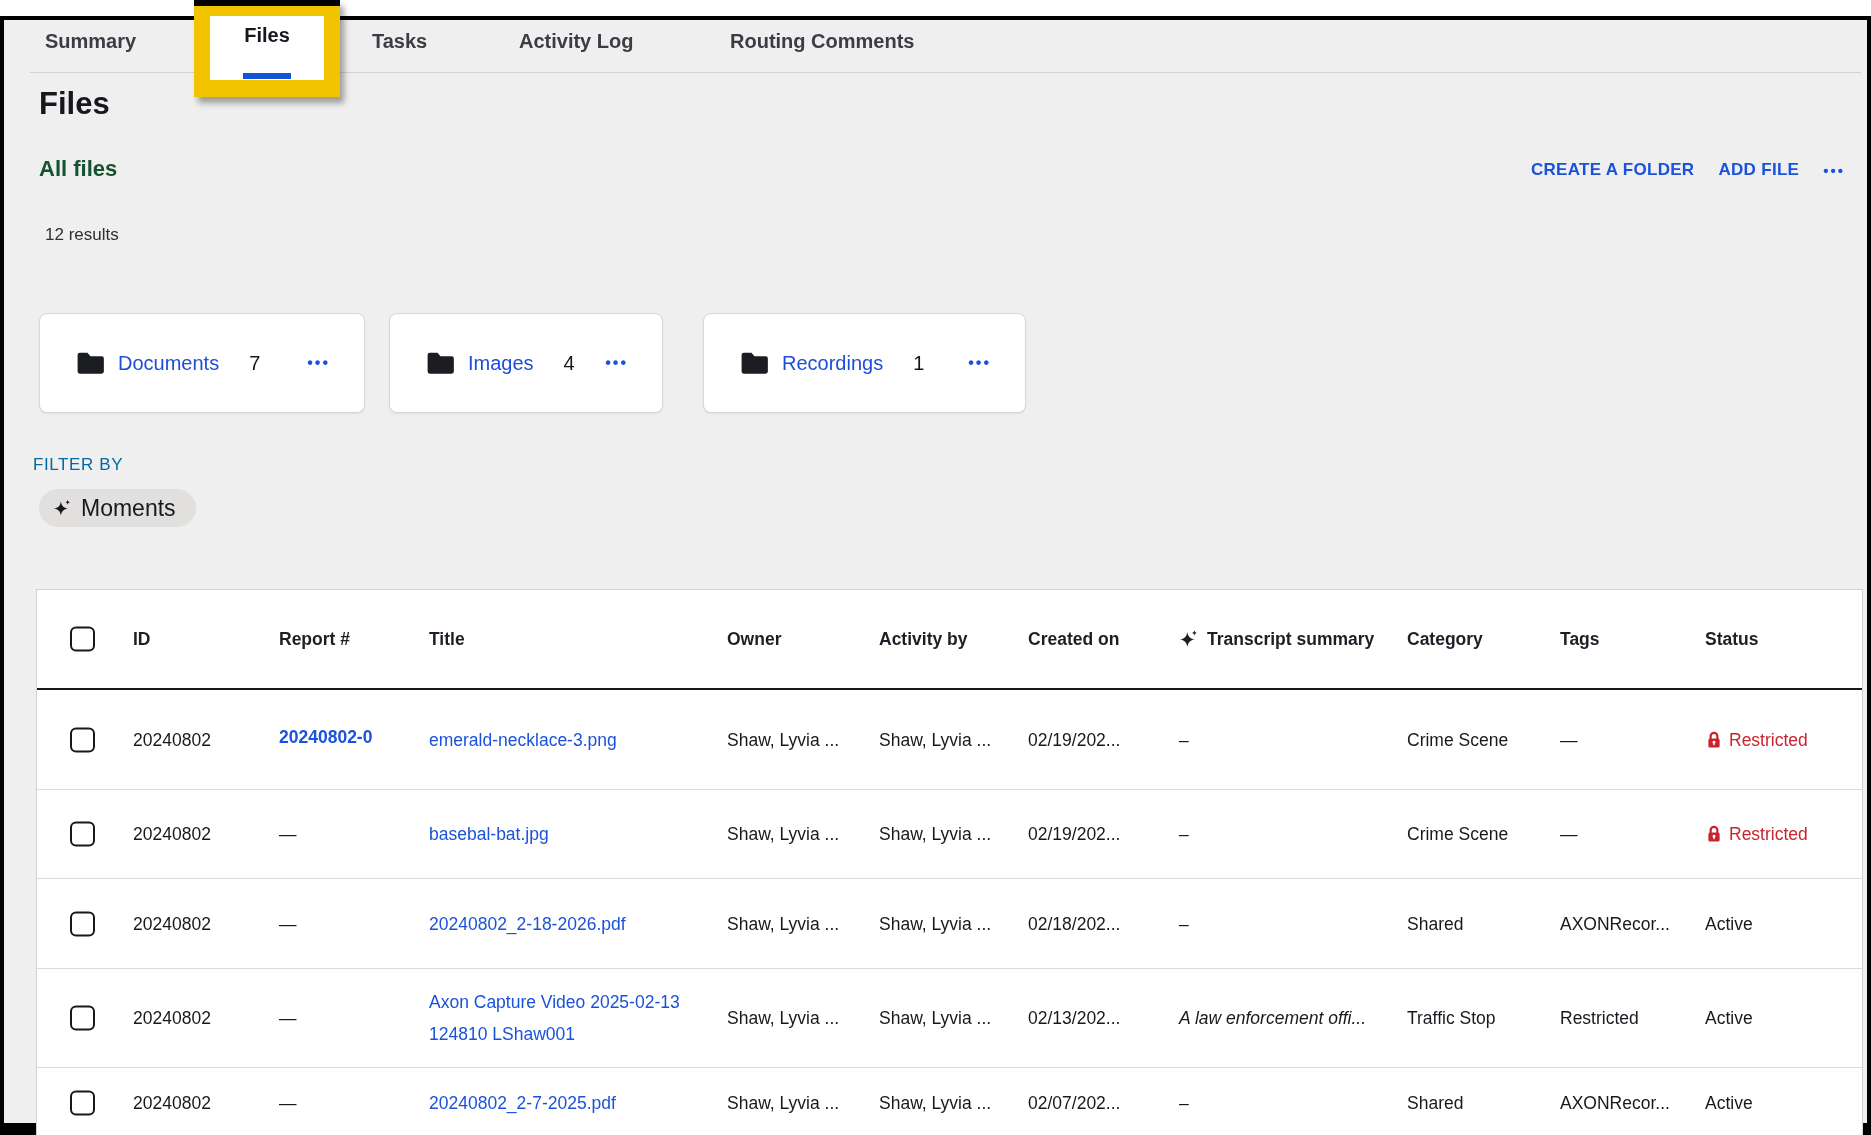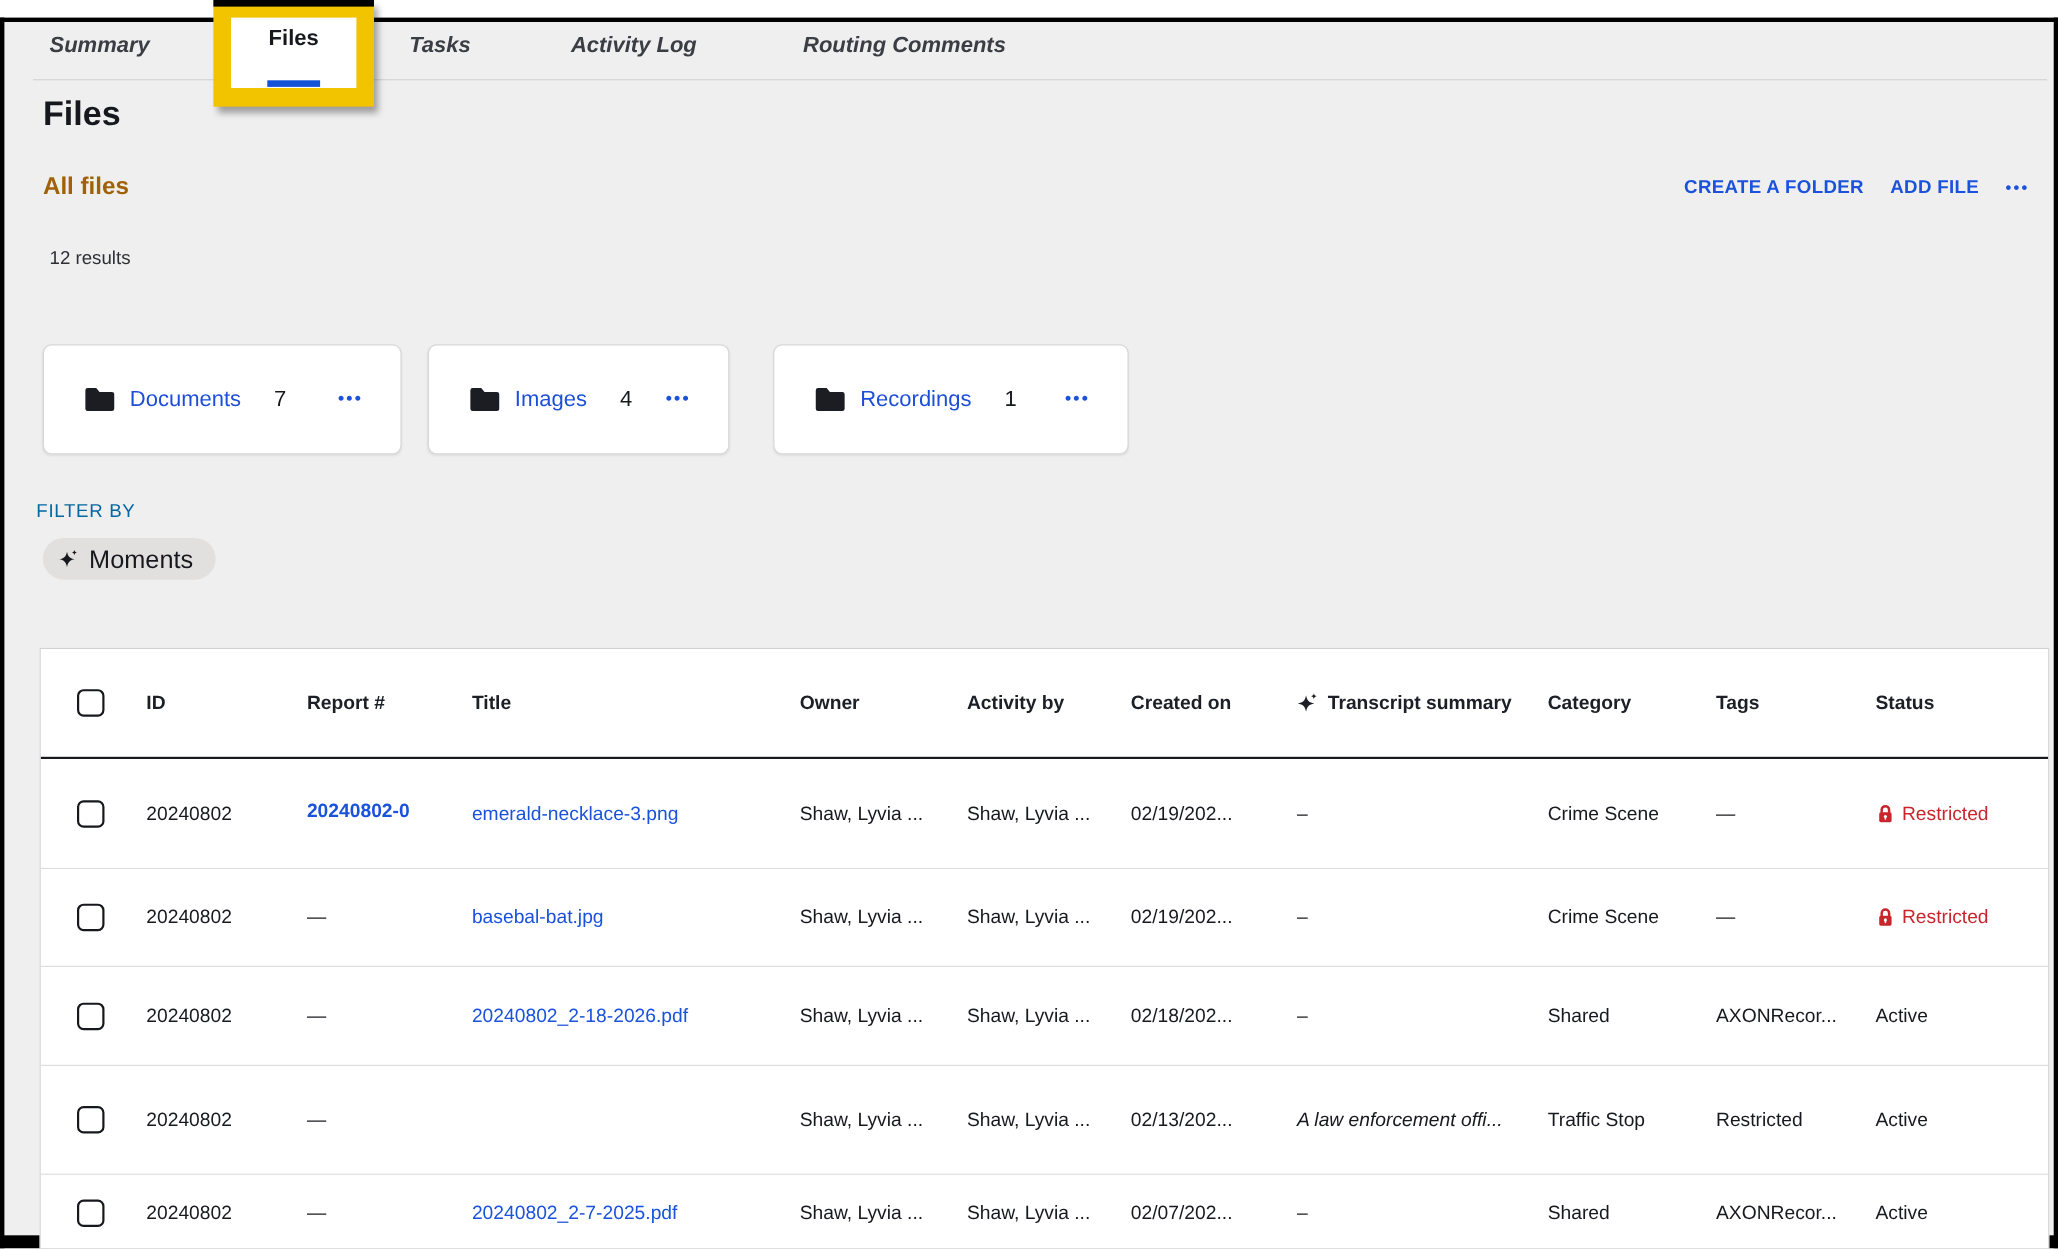--- a/index.html
+++ b/index.html
@@ -9,35 +9,35 @@
     font-family:"Liberation Sans", sans-serif; background:#ffffff; color:#17191e;
   }
   
   .window-bg { position:absolute; left:4px; top:20px; right:4px; bottom:12px; background:#efefef; z-index:1; }
   .frame-top    { position:absolute; left:0; top:16px; width:100%; height:4px; background:#000; z-index:3; }
   .frame-left   { position:absolute; left:0; top:16px; width:4px; bottom:0; background:#000; z-index:3; }
   .frame-right  { position:absolute; right:0; top:16px; width:4px; bottom:0; background:#000; z-index:3; }
   .frame-bottom { position:absolute; left:0; bottom:0; width:100%; height:12px; background:#000; z-index:3; }
 
   
-  .tab { position:absolute; top:30px; font-size:20px; font-weight:700; color:#3a3d43; z-index:4; cursor:pointer;font-style:italic; }
+  .tab { position:absolute; top:30px; font-size:20px; font-weight:700; color:#3a3d43; z-index:4; cursor:pointer; }
   .tab-divider { position:absolute; left:30px; right:10px; top:72px; height:1px; background:#d2d2d2; z-index:4; }
 
   
   .annotation { position:absolute; left:194px; top:0; width:146px; height:97px; background:#f2c400;
                 box-shadow:4px 6px 6px rgba(0,0,0,0.35); z-index:20; }
   .annotation .black-strip { position:absolute; left:0; top:0; width:100%; height:6px; background:#000; }
   .annotation .inner { position:absolute; left:16px; right:16px; top:16px; height:64px; background:#fff; }
   .annotation .tab-files { position:absolute; left:0; right:0; top:8px; text-align:center;
                            font-size:20px; font-weight:700; color:#16181d; }
   .annotation .underline { position:absolute; left:33px; width:48px; top:57px; height:6px; background:#1452d6; }
 
   .content { position:absolute; inset:0; z-index:5; }
   .page-title { position:absolute; left:39px; top:86px; font-size:31px; font-weight:700; color:#16181d; }
-  .page-subtitle { position:absolute; left:39px; top:156px; font-size:22px; font-weight:700; color:#a16207; }
+  .page-subtitle { position:absolute; left:39px; top:156px; font-size:22px; font-weight:700; color:#14532d; }
   .actions { position:absolute; right:26px; top:160px; display:flex; align-items:center; gap:24px; }
   .action-btn { font-size:17px; font-weight:700; color:#1a52dc; letter-spacing:0.3px; cursor:pointer; }
   .dots { color:#1a52dc; font-weight:700; font-size:15px; letter-spacing:2px; cursor:pointer; }
   .results { position:absolute; left:45px; top:225px; font-size:17px; color:#2d2f34; }
 
   
   .card { position:absolute; top:313px; height:100px; background:#fff; border:1px solid #d7d7d7; border-radius:8px;
           box-shadow:0 1px 2px rgba(0,0,0,0.07); display:flex; align-items:center;
           padding:0 34px 0 36px; cursor:pointer; }
   .card .fname { margin-left:12px; font-size:20px; font-weight:400; color:#1d4ed8; }
@@ -221,20 +221,21 @@
         <div class="cell c-tags">AXONRecor...</div>
         <div class="cell c-status">Active</div>
       </div>
 
       <div class="trow r4">
         <div class="cell c-cb">
             <div class="checkbox"></div>
           </div>
         <div class="cell c-id">20240802</div>
         <div class="cell c-report">—</div>
+        <div class="cell c-title title-wrap"><span class="link">Axon Capture Video 2025-02-13 124810 LShaw001</span></div>
         <div class="cell c-owner">Shaw, Lyvia ...</div>
         <div class="cell c-cby">Shaw, Lyvia ...</div>
         <div class="cell c-con">02/13/202...</div>
         <div class="cell c-tsum tsum-italic">A law enforcement offi...</div>
         <div class="cell c-cat">Traffic Stop</div>
         <div class="cell c-tags">Restricted</div>
         <div class="cell c-status">Active</div>
       </div>
 
       <div class="trow r5">

